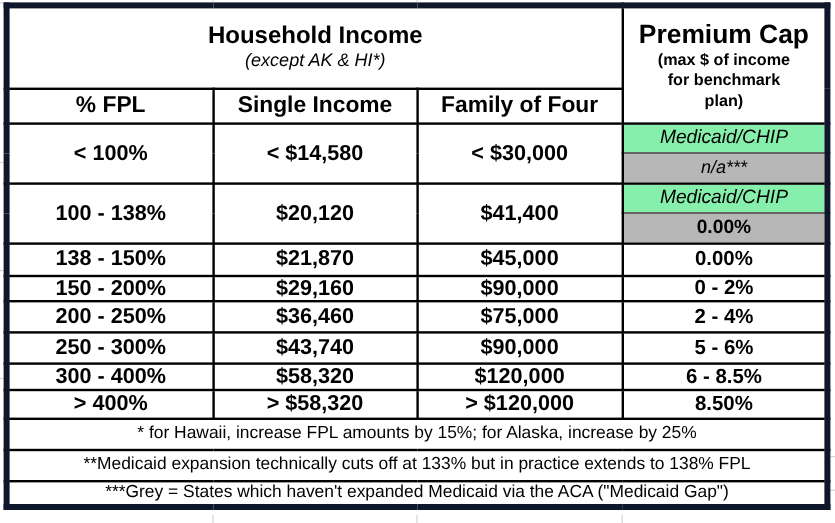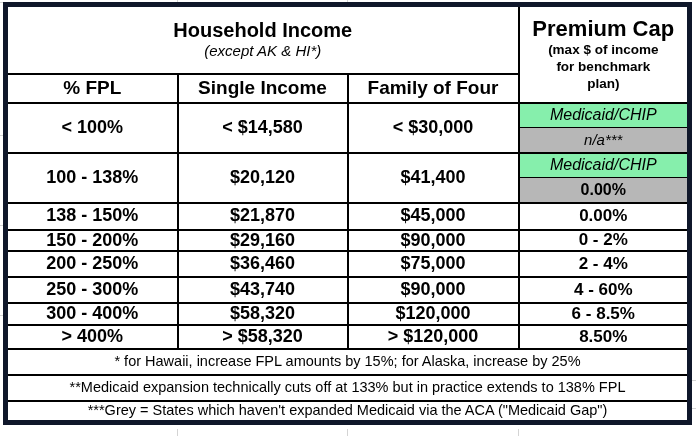--- a/index.html
+++ b/index.html
@@ -135,21 +135,21 @@
     <tr style="height:26px;">
       <td class="fpl-cell">200 - 250%</td>
       <td class="money-cell">$36,460</td>
       <td class="money-cell">$75,000</td>
       <td class="cap-cell">2 - 4%</td>
     </tr>
     <tr style="height:26px;">
       <td class="fpl-cell">250 - 300%</td>
       <td class="money-cell">$43,740</td>
       <td class="money-cell">$90,000</td>
-      <td class="cap-cell">4 - 60%</td>
+      <td class="cap-cell">5 - 6%</td>
     </tr>
     <tr style="height:16px;">
       <td class="fpl-cell">300 - 400%</td>
       <td class="money-cell">$58,320</td>
       <td class="money-cell">$120,000</td>
       <td class="cap-cell">6 - 8.5%</td>
     </tr>
     <tr style="height:24px;">
       <td class="fpl-cell">&gt; 400%</td>
       <td class="money-cell">&gt; $58,320</td>

